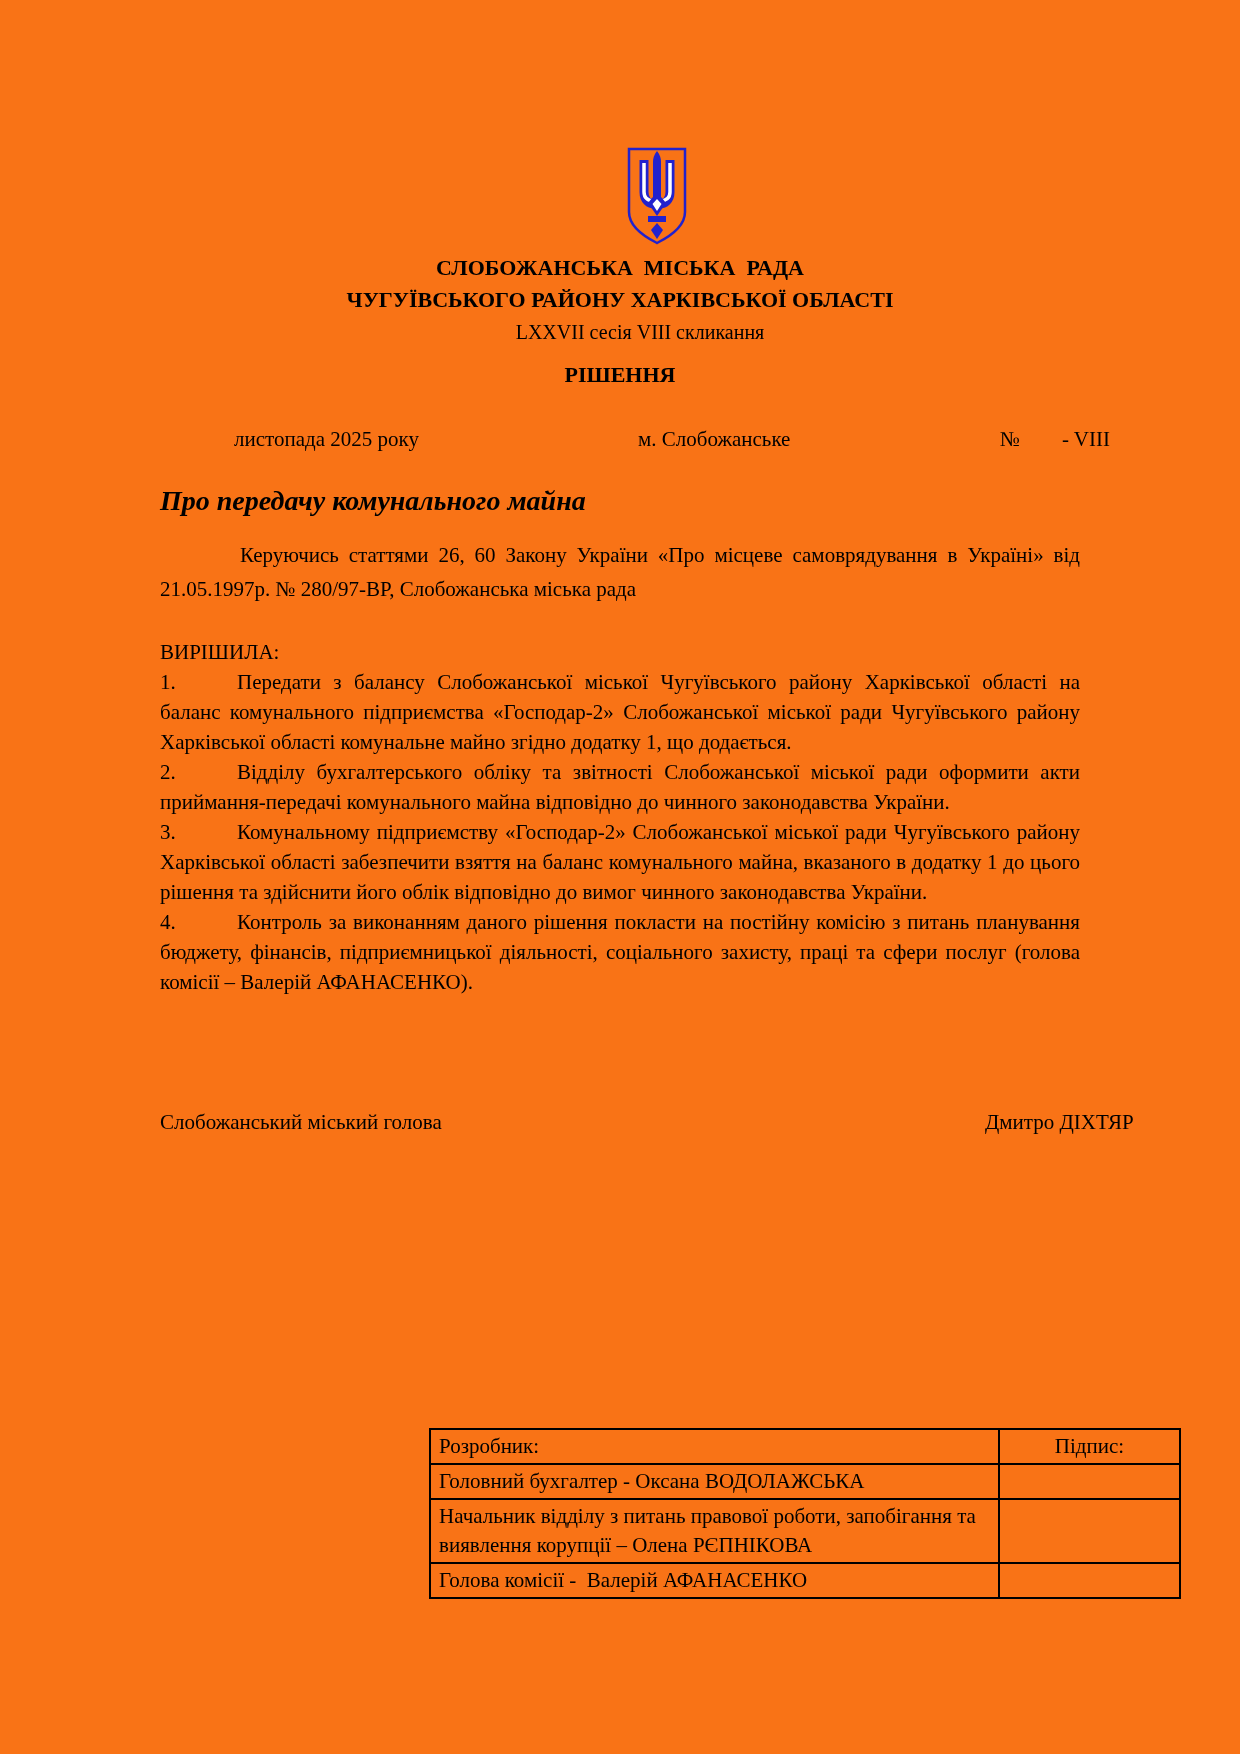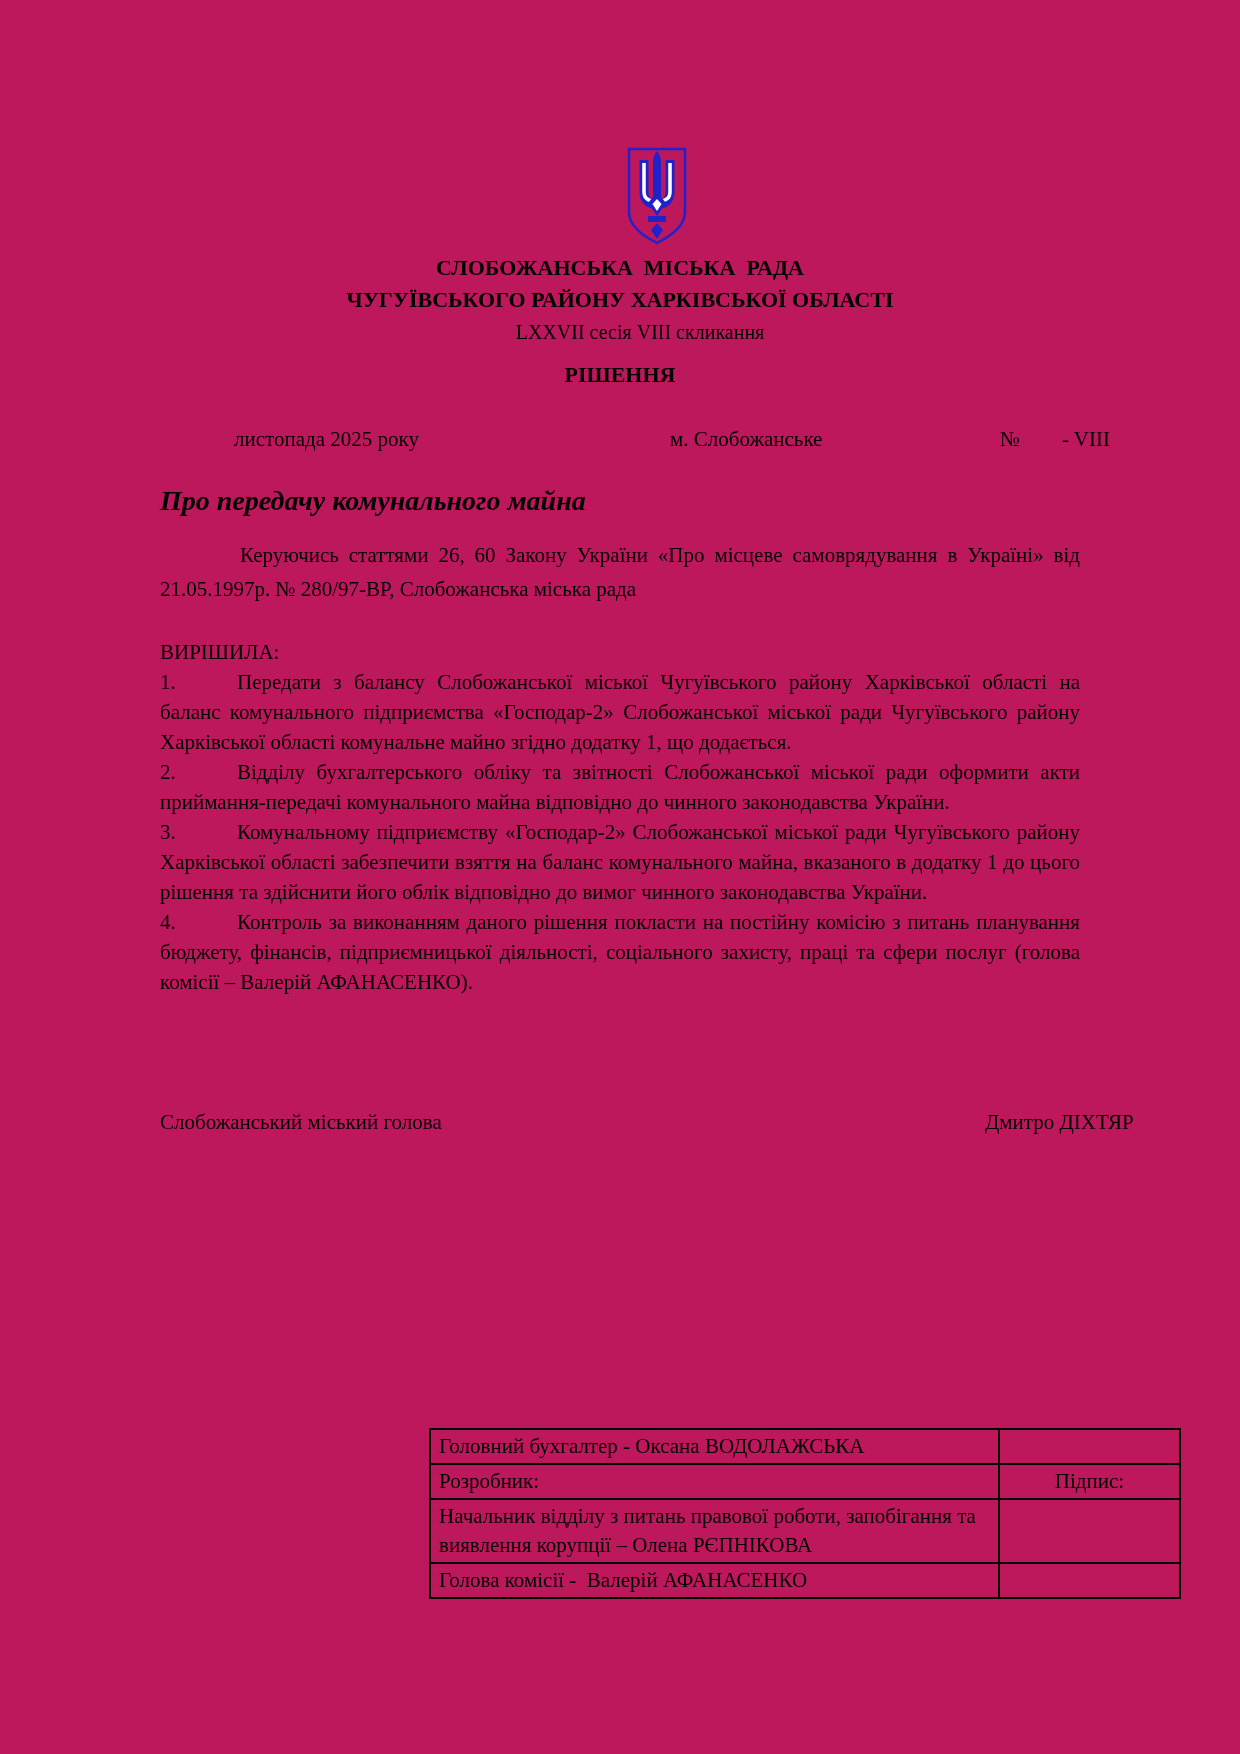--- a/index.html
+++ b/index.html
@@ -1,20 +1,20 @@
 <!DOCTYPE html>
 <html lang="uk"><head>
 <meta charset="utf-8">
 <style>
   html,body{margin:0;padding:0;background:#ffffff;}
   .page{
     position:relative;
     width:1240px;
     height:1754px;
-    background:#be185d;
+    background:#f97316;
     font-family:"Liberation Serif","DejaVu Serif",serif;
     color:#000;
     overflow:hidden;
   }
   .emblem{
     position:absolute;
     top:146px;
     left:624px;
     width:66px;
     height:100px;
@@ -44,21 +44,21 @@
     position:absolute;
     top:427px;
     left:0;
     width:1240px;
     height:26px;
     font-size:21px;
     padding-left:23px;
   }
   .date-line span{position:absolute;white-space:pre;}
   .date-text{left:234px;}
-  .place-text{left:670px;text-align:right;}
+  .place-text{left:638px;text-align:right;}
   .number-sign{left:1000px;}
   .number-value{left:1062px;}
   .subject{
     position:absolute;
     top:485px;
     left:160px;
     width:920px;
     font-weight:bold;
     font-size:28px;
     font-style:italic;
@@ -171,28 +171,28 @@
     <span class="sig-name">Дмитро ДІХТЯР</span>
   </div>
 
   <table class="approval-table">
     <colgroup>
         <col style="width:572px">
         <col style="width:180px">
       </colgroup>
     <tbody>
       <tr>
+        <td>Розробник:</td>
+        <td class="sig-col sig-head">Підпис:</td>
+      </tr>
+      <tr>
         <td>Головний бухгалтер - Оксана ВОДОЛАЖСЬКА</td>
         <td class="sig-col"></td>
       </tr>
       <tr>
-        <td>Розробник:</td>
-        <td class="sig-col sig-head">Підпис:</td>
-      </tr>
-      <tr>
         <td>Начальник відділу з питань правової роботи, запобігання та виявлення корупції – Олена РЄПНІКОВА</td>
         <td class="sig-col"></td>
       </tr>
       <tr>
         <td>Голова комісії -  Валерій АФАНАСЕНКО</td>
         <td class="sig-col"></td>
       </tr>
     </tbody>
   </table>
 

